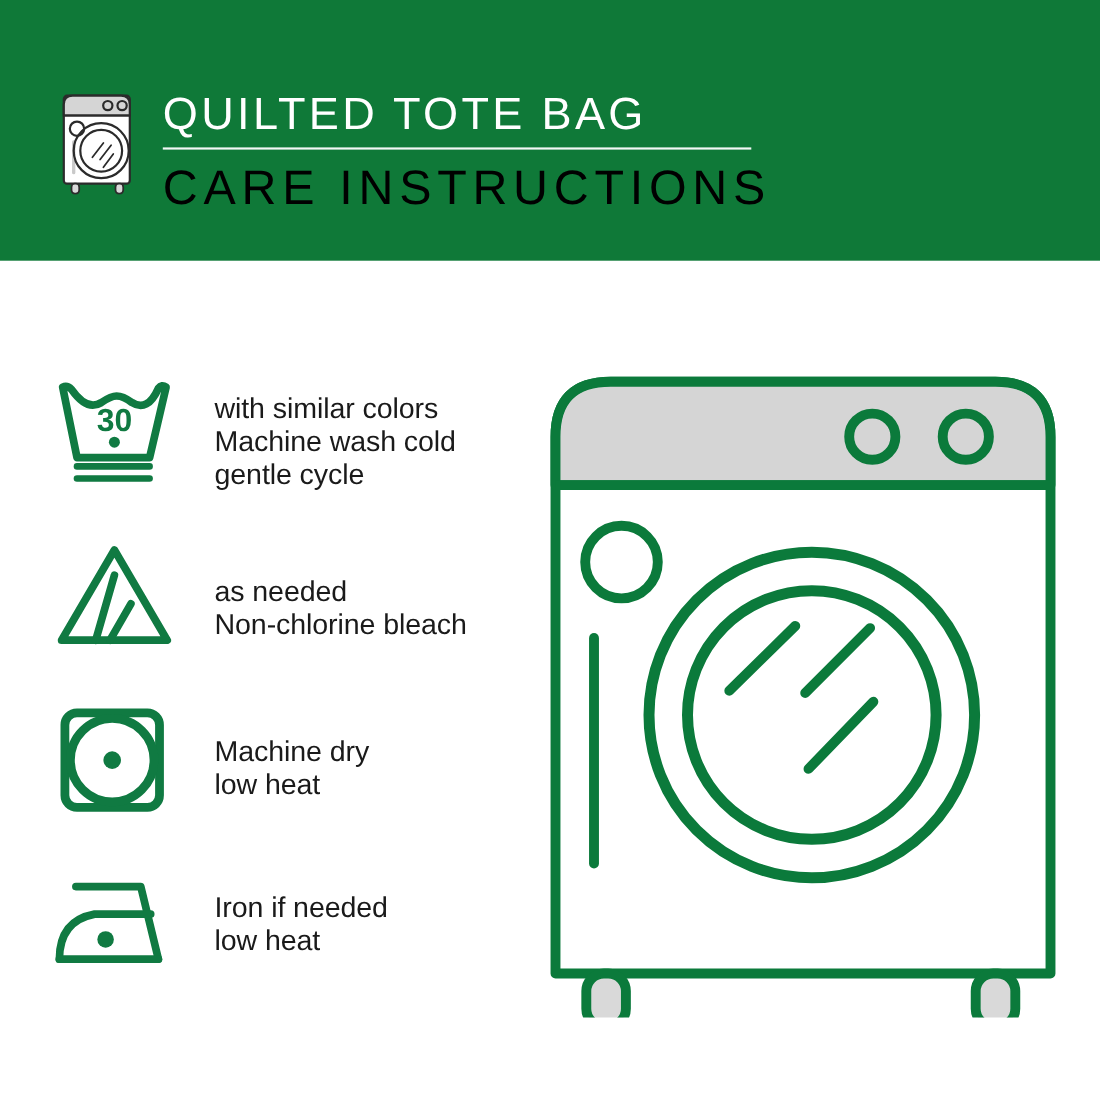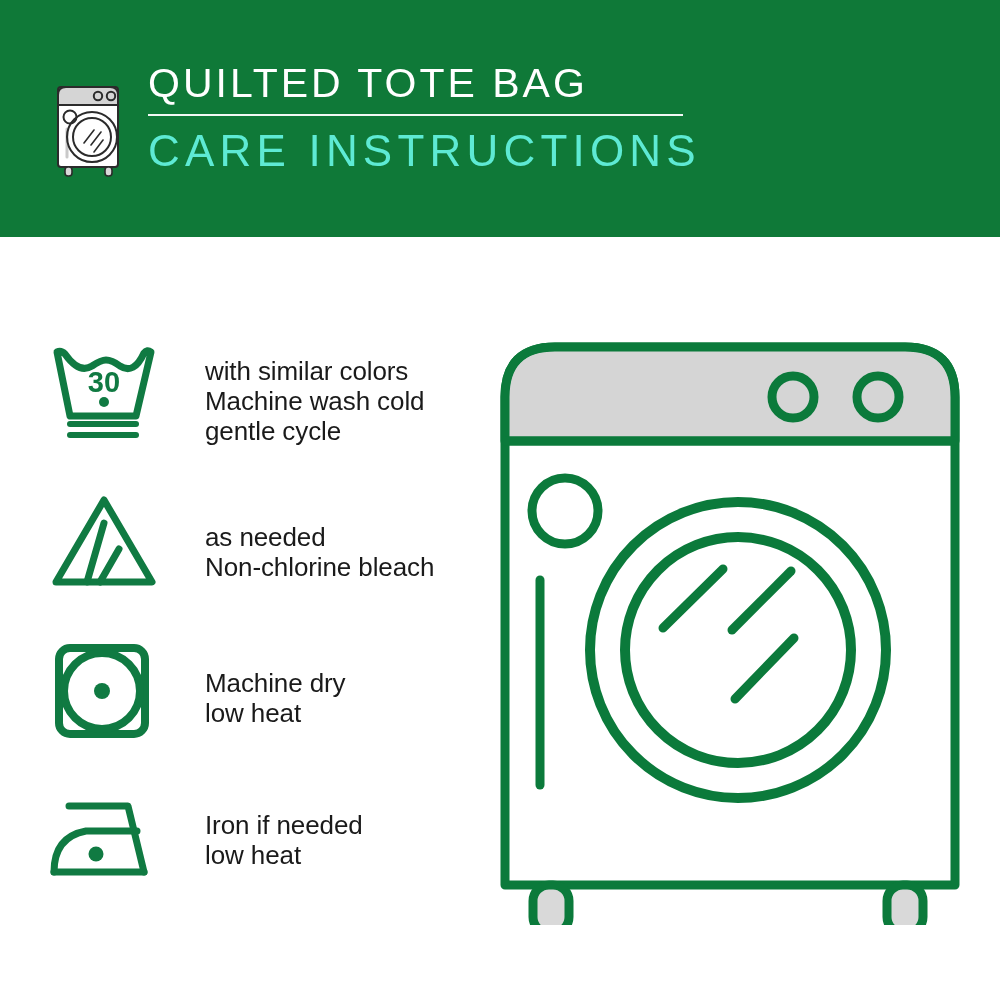--- a/index.html
+++ b/index.html
@@ -43,49 +43,49 @@
     flex-direction: column;
   }
   .title-line1 {
     color: #ffffff;
     font-size: 41px;
     letter-spacing: 3.0px;
     line-height: 1;
     font-weight: 400;
     white-space: nowrap;
     padding-bottom: 10px;
+    margin-top: 20px;
   }
   .title-rule {
     height: 2px;
     background: #ffffff;
     width: 535px;
     opacity: 0.95;
   }
   .title-line2 {
-    color: #5eead4;
+    color: #000000;
     font-size: 44px;
     letter-spacing: 5.2px;
     line-height: 1;
     font-weight: 400;
     white-space: nowrap;
     padding-top: 13px;
   }
 
   
   .care-list {
     position: absolute;
     left: 48px;
     top: 340px;
     width: 430px;
   }
   .care-row {
     display: flex;
     align-items: flex-start;
     height: 150px;
-    gap: 10px;
   }
   .care-symbol {
     width: 115px;
     flex: 0 0 115px;
     display: flex;
     align-items: flex-start;
     justify-content: flex-start;
   }
   .care-symbol svg {
     display: block;

